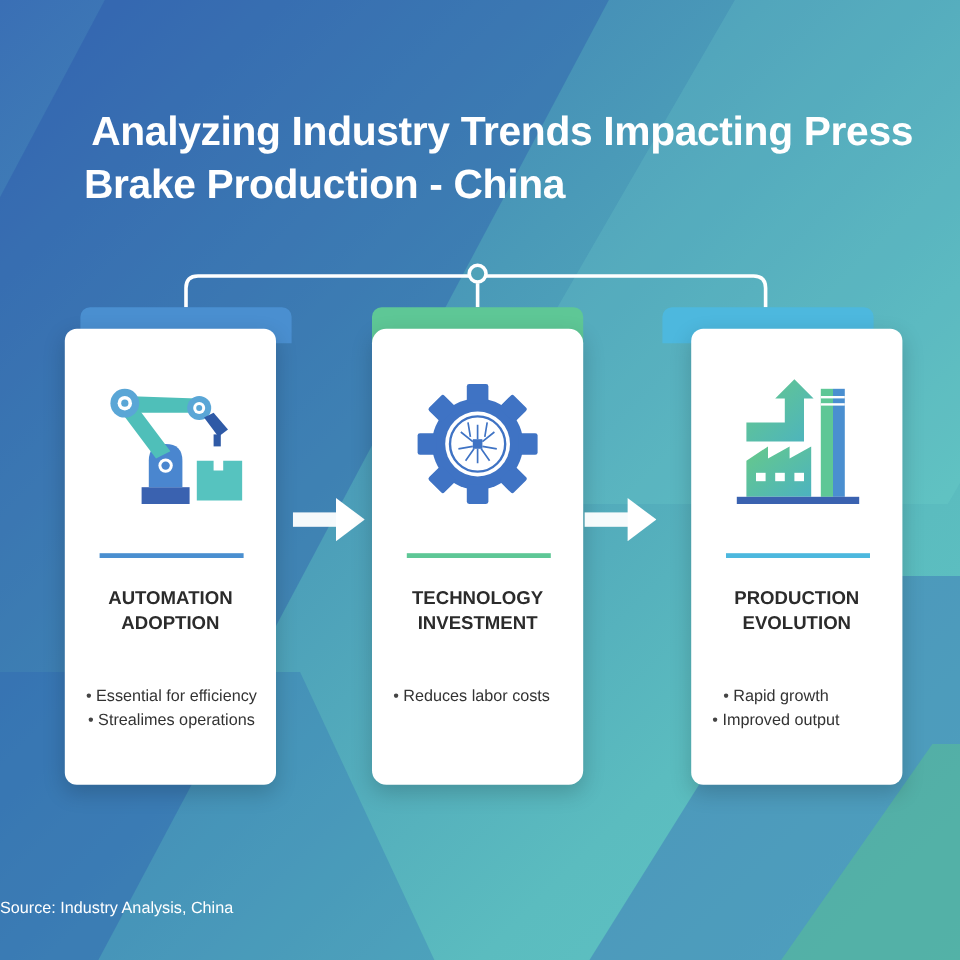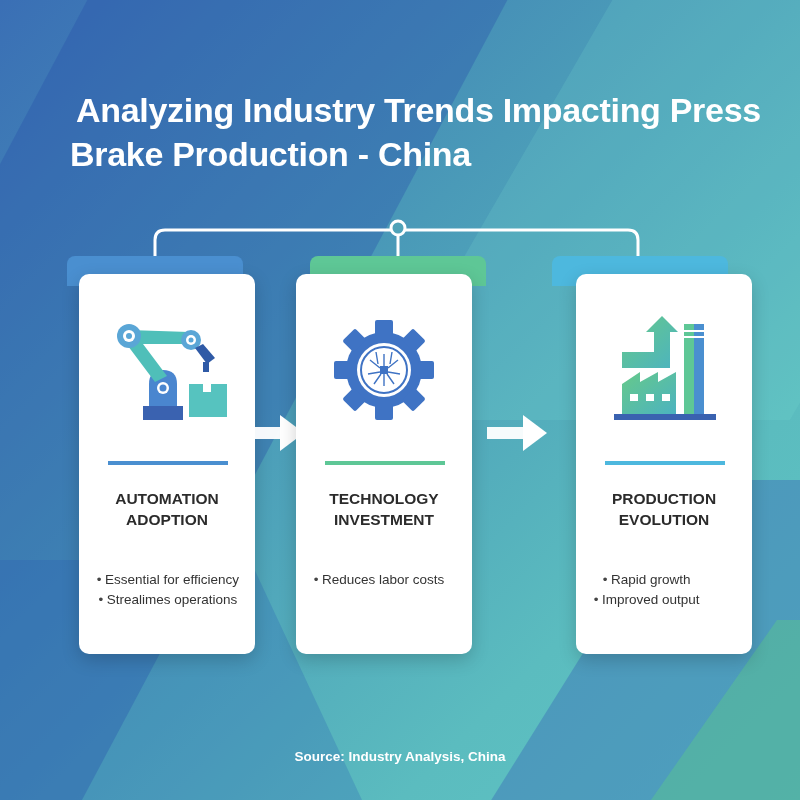--- a/index.html
+++ b/index.html
@@ -41,22 +41,22 @@
   }
   .card ul {
     position:absolute; left:14px; top:296px; margin:0; padding:0; list-style:none;
     color:#333; font-size:13.5px; line-height:20px;text-align:center;
   }
   .card li::before { content:"•"; display:inline-block; width:12px; color:#444; }
 
   .arrow { position:absolute; top:415px; width:60px; height:36px; }
 
   .source {
-    position:absolute; left:0; top:749px; width:800px; text-align:center;
-    color:#fff; font-size:13.5px;font-weight:bold;
+    position:absolute; left:0; top:749px; width:800px; text-align:left;
+    color:#fff; font-size:13.5px;
   }
 </style>
 </head>
 <body>
 
 <div class="bg-shape bg1"></div>
 <div class="bg-shape bg2"></div>
 <div class="bg-shape bg3"></div>
 <div class="bg-shape bg4"></div>
 <div class="bg-shape bg5"></div>
@@ -66,21 +66,21 @@
   <span>Brake Production - China</span>
 </div>
 
 <svg class="connector" viewBox="0 0 800 800">
   <path d="M155 256 V240 Q155 230 165 230 H628 Q638 230 638 240 V256" fill="none" stroke="#fff" stroke-width="3"></path>
   <line x1="398" y1="236" x2="398" y2="256" stroke="#fff" stroke-width="3"></line>
   <circle cx="398" cy="228" r="7" fill="#4fa2b8" stroke="#fff" stroke-width="3"></circle>
 </svg>
 
 <div class="card-tab" style="left:67px;background:#4a8fd0;"></div>
-<div class="card" style="left:79px;">
+<div class="card" style="left:54px;">
   <svg class="icon" viewBox="0 0 120 110">
     <rect x="36" y="92" width="40" height="14" fill="#3a62b0"></rect>
     <path d="M42 92 V70 Q42 56 56 56 Q70 56 70 70 V92 Z" fill="#4a86cf"></path>
     <circle cx="56" cy="74" r="6" fill="#fff"></circle>
       <circle cx="56" cy="74" r="3.5" fill="#4a86cf"></circle>
     <polygon points="18,28 30,22 60,62 48,68" fill="#4fbfb9"></polygon>
     <polygon points="22,16 82,18 80,30 22,30" fill="#4fbfb9"></polygon>
     <circle cx="22" cy="22" r="12" fill="#5aa6d6"></circle>
       <circle cx="22" cy="22" r="6" fill="#fff"></circle>
       <circle cx="22" cy="22" r="3" fill="#5aa6d6"></circle>
@@ -101,21 +101,21 @@
     <li>Strealimes operations</li>
   </ul>
 </div>
 
 <svg class="arrow" style="left:244px;" viewBox="0 0 60 36">
   <rect x="0" y="12" width="38" height="12" fill="#fff" opacity="0.95"></rect>
   <polygon points="36,0 60,18 36,36" fill="#fff"></polygon>
 </svg>
 
 <div class="card-tab" style="left:310px;background:#5ec796;"></div>
-<div class="card" style="left:296px;">
+<div class="card" style="left:310px;border-radius:12px;">
   <svg class="icon" viewBox="0 0 120 110">
     <g transform="translate(60,56)">
       <g fill="#3f73c4">
         <circle r="38"></circle>
         <rect x="-9" y="-50" width="18" height="16" rx="2"></rect>
         <rect x="-9" y="-50" width="18" height="16" rx="2" transform="rotate(45)"></rect>
         <rect x="-9" y="-50" width="18" height="16" rx="2" transform="rotate(90)"></rect>
         <rect x="-9" y="-50" width="18" height="16" rx="2" transform="rotate(135)"></rect>
         <rect x="-9" y="-50" width="18" height="16" rx="2" transform="rotate(180)"></rect>
         <rect x="-9" y="-50" width="18" height="16" rx="2" transform="rotate(225)"></rect>

